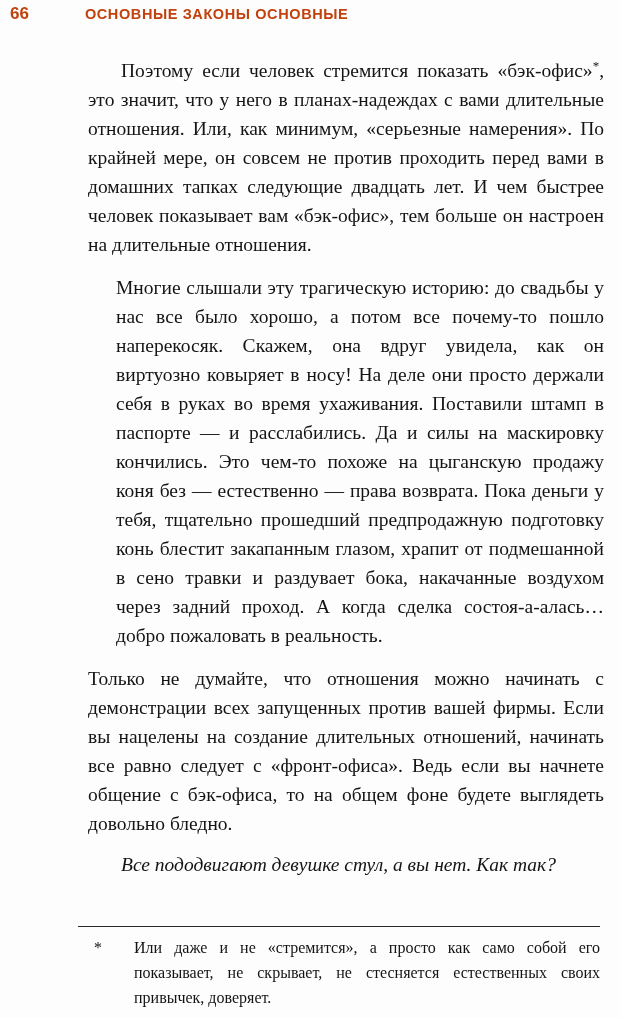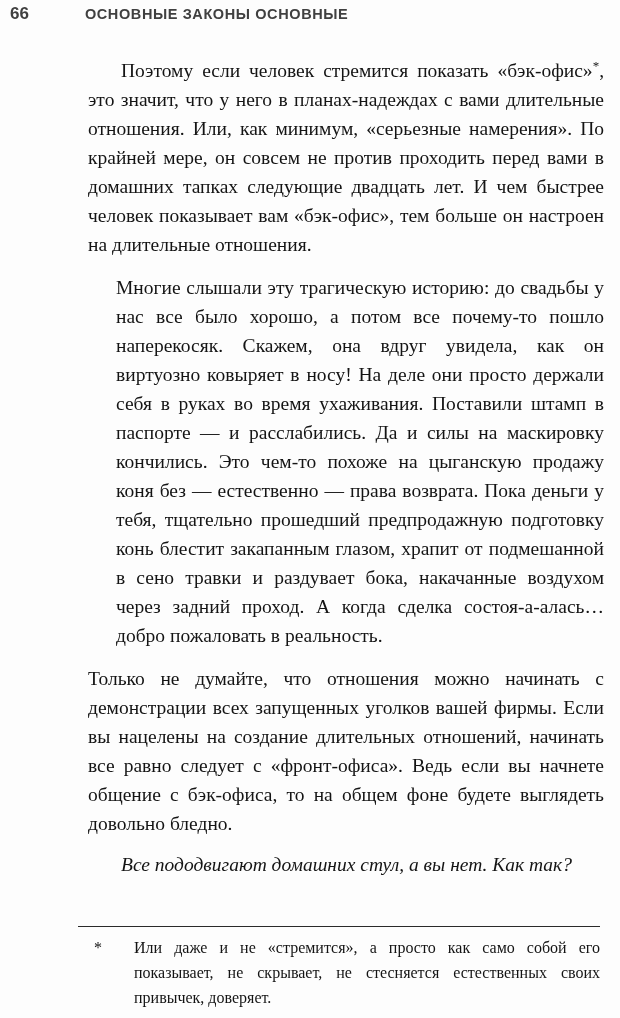--- a/index.html
+++ b/index.html
@@ -19,21 +19,21 @@
   }
   .running-header {
     position: absolute;
     top: 4px;
     left: 10px;
     right: 16px;
     display: flex;
     align-items: baseline;
     font-family: "Liberation Sans", sans-serif;
     font-weight: bold;
-    color: #404040;
+    color: #c2410c;
   }
   .page-number {
     font-size: 17px;
     margin-right: 56px;
   }
   .running-title {
     font-size: 14.5px;
     letter-spacing: 0.6px;
   }
   .text-block {
@@ -102,23 +102,23 @@
     <span class="page-number">66</span>
     <span class="running-title">ОСНОВНЫЕ ЗАКОНЫ ОСНОВНЫЕ</span>
   </div>
 
   <div class="text-block">
 
     <p class="para-indent"><span>Поэтому если человек стремится показать «бэк-офис»</span><sup class="footnote-marker-sup">*</sup><span>, это значит, что у него в планах-надеждах с вами длительные отношения. Или, как минимум, «серьезные намерения». По крайней мере, он совсем не против проходить перед вами в домашних тапках следующие двадцать лет. И чем быстрее человек показывает вам «бэк-офис», тем больше он настроен на длительные отношения.</span></p>
 
     <p class="blockquote">Многие слышали эту трагическую историю: до свадьбы у нас все было хорошо, а потом все почему-то пошло наперекосяк. Скажем, она вдруг увидела, как он виртуозно ковыряет в носу! На деле они просто держали себя в руках во время ухаживания. Поставили штамп в паспорте — и расслабились. Да и силы на маскировку кончились. Это чем-то похоже на цыганскую продажу коня без — естественно — права возврата. Пока деньги у тебя, тщательно прошедший предпродажную подготовку конь блестит закапанным глазом, храпит от подмешанной в сено травки и раздувает бока, накачанные воздухом через задний проход. А когда сделка состоя-а-алась… добро пожаловать в реальность.</p>
 
-    <p>Только не думайте, что отношения можно начинать с демонстрации всех запущенных уголков вашей фирмы. Если вы нацелены на создание длительных отношений, начинать все равно следует с «фронт-офиса». Ведь если вы начнете общение с бэк-офиса, то на общем фоне будете выглядеть довольно бледно.</p>
+    <p>Только не думайте, что отношения можно начинать с демонстрации всех запущенных против вашей фирмы. Если вы нацелены на создание длительных отношений, начинать все равно следует с «фронт-офиса». Ведь если вы начнете общение с бэк-офиса, то на общем фоне будете выглядеть довольно бледно.</p>
 
-    <p class="quote-line">Все пододвигают домашних стул, а вы нет. Как так?</p>
+    <p class="quote-line">Все пододвигают девушке стул, а вы нет. Как так?</p>
 
 
   </div>
 
   <div class="footnote">
     <hr class="footnote-rule">
     <div class="footnote-body">
       <span class="fn-marker">*</span>
       <span class="fn-text">Или даже и не «стремится», а просто как само собой его показывает, не скрывает, не стесняется естественных своих привычек, доверяет.</span>
     </div>

